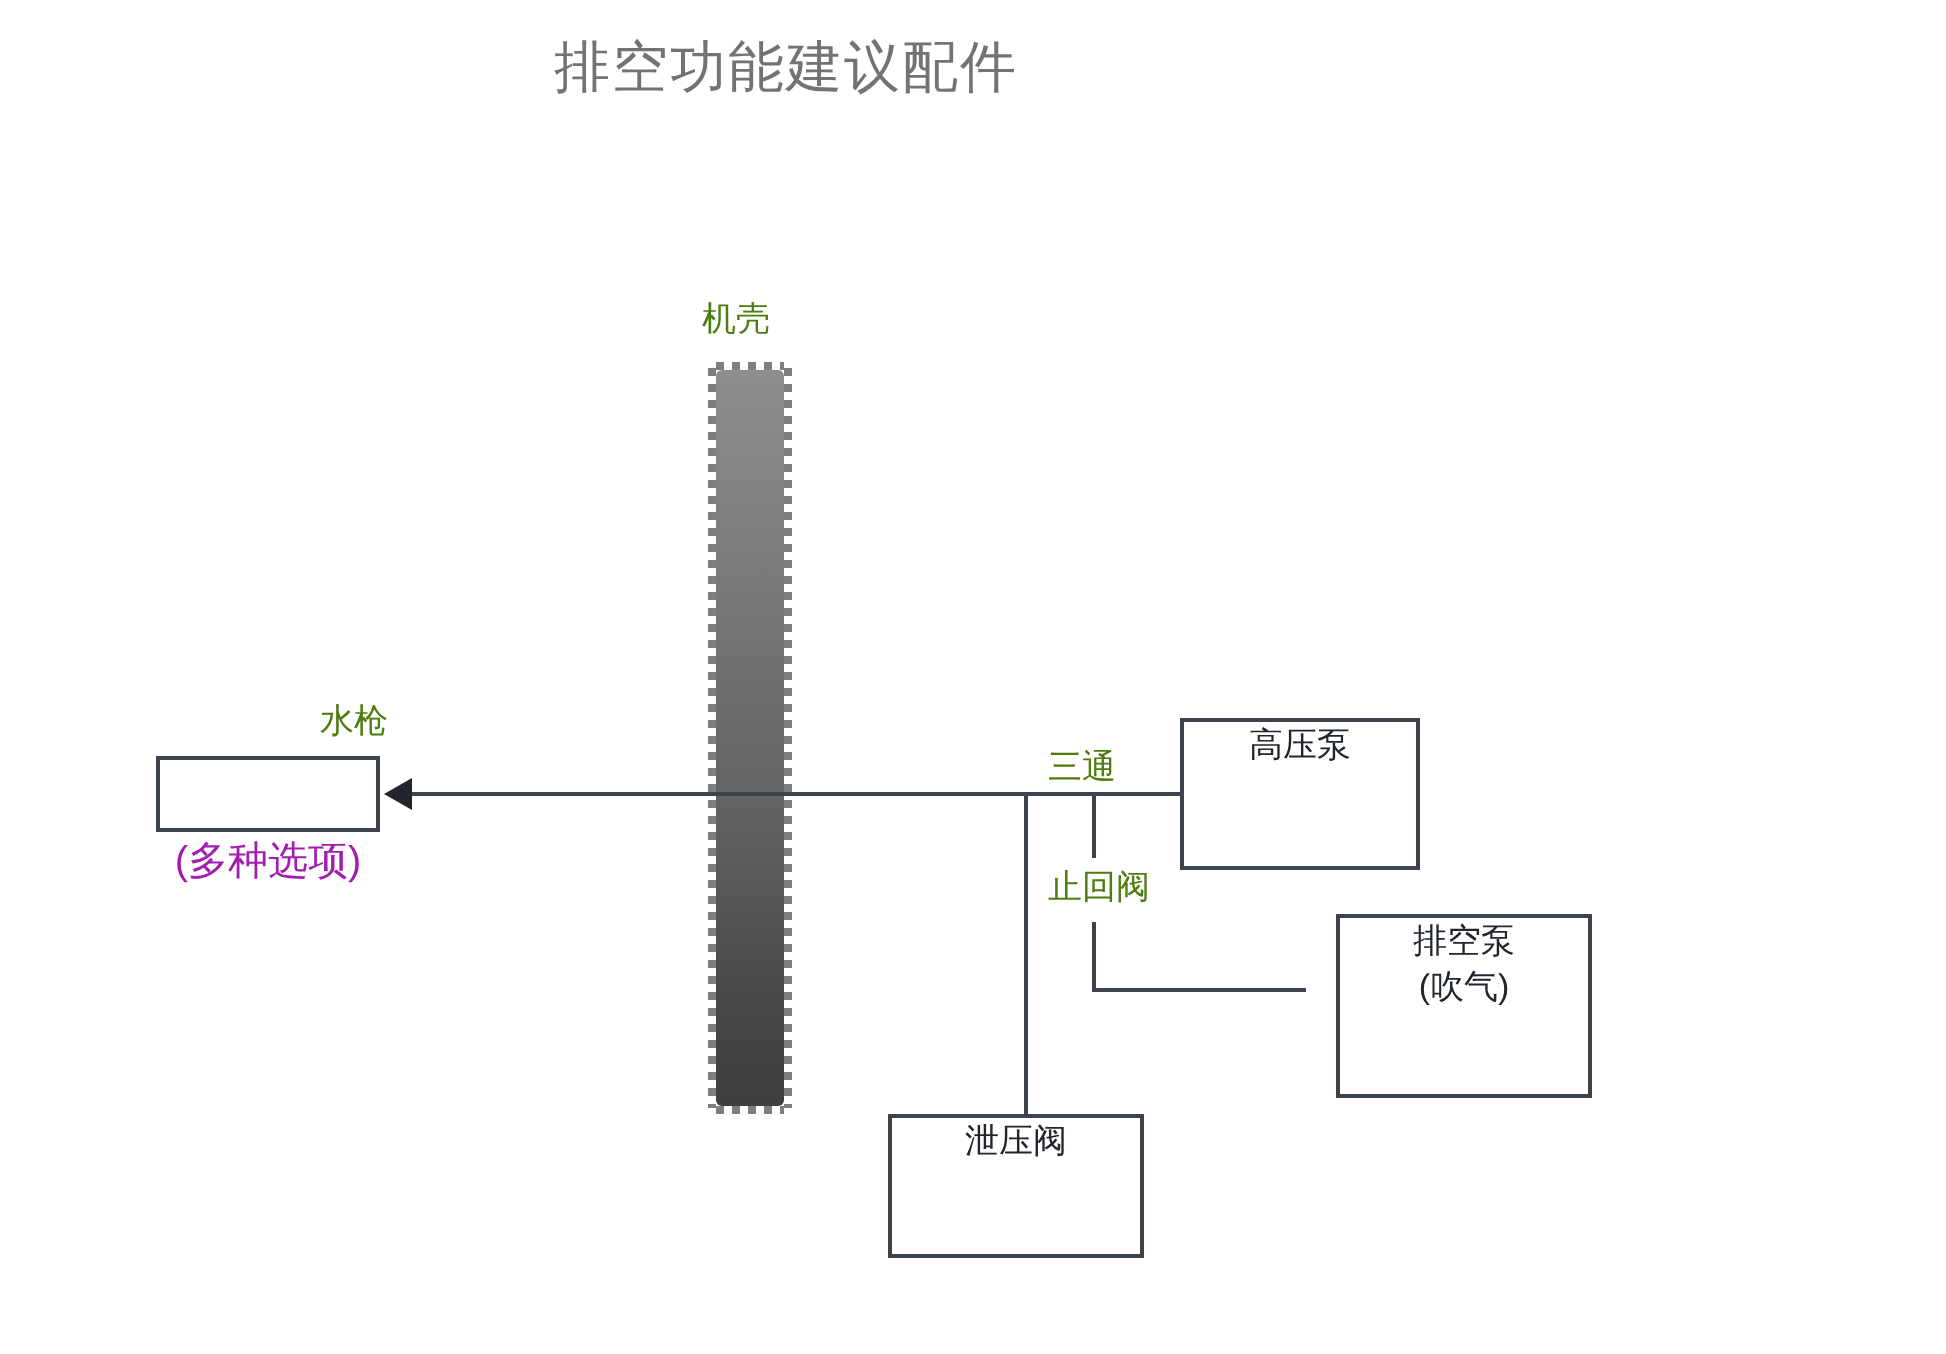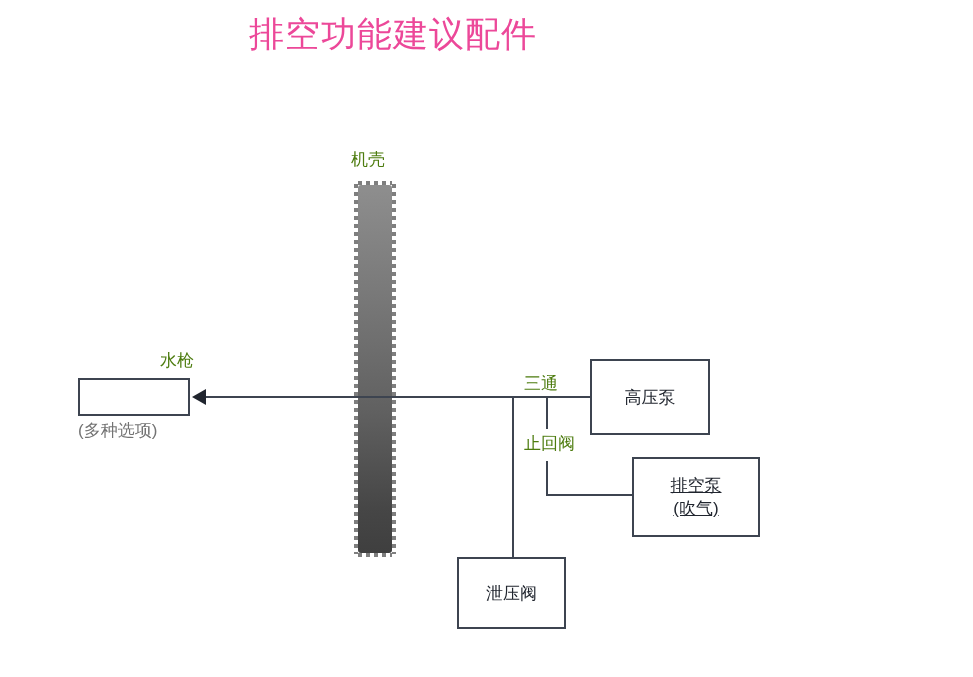--- a/index.html
+++ b/index.html
@@ -21,56 +21,55 @@
     width: 973px;
     height: 677px;
   }
   .page-title {
     position: absolute;
     left: 0;
     top: 14px;
     width: 786px;
     text-align: center;
     font-family: "Liberation Serif", "DejaVu Serif", serif;
-    font-size: 35px;
+    font-size: 28px;
     line-height: 42px;
     letter-spacing: 1px;
-    color: #ec4899;
+    color: #737373;
     white-space: nowrap;
   }
   .node-box {
     position: absolute;
     box-sizing: border-box;
     border: 2px solid #3d4450;
     background: #ffffff;
     display: flex;
-    align-items: center;
     justify-content: center;
     text-align: center;
     font-size: 17px;
     line-height: 23px;
     color: #20252e;
   }
   .node-box .box-label {
     white-space: pre-line;
   }
   .plain-label {
     position: absolute;
     font-size: 17px;
     line-height: 22px;
     color: #4d7c0f;
     white-space: nowrap;
   }
   .caption-label {
     position: absolute;
-    font-size: 17px;
+    font-size: 20px;
     line-height: 22px;
-    color: #737373;
+    color: #a21caf;
     white-space: nowrap;
-    text-align: left;
+    text-align: center;
   }
   .conn {
     position: absolute;
     background: #3d4450;
   }
   .conn-h { height: 2px; }
   .conn-v { width: 2px; }
   .arrow-head {
     position: absolute;
     width: 0; height: 0;
@@ -152,23 +151,23 @@
   <div class="node-box" style="left:78px; top:378px; width:112px; height:38px;">
     <span class="box-label"></span>
   </div>
 
   <div class="caption-label" style="left:78px; top:420px; width:112px;">(多种选项)</div>
 
   <div class="node-box" style="left:590px; top:359px; width:120px; height:76px;">
     <span class="box-label">高压泵</span>
   </div>
 
-  <div class="node-box" style="left:632px; top:457px; width:128px; height:80px;text-decoration:underline;">
+  <div class="node-box" style="left:668px; top:457px; width:128px; height:92px;">
     <span class="box-label">排空泵
 (吹气)</span>
   </div>
 
-  <div class="node-box" style="left:444px; top:557px; width:109px; height:72px;margin-left:13px;">
+  <div class="node-box" style="left:444px; top:557px; width:128px; height:72px;">
     <span class="box-label">泄压阀</span>
   </div>
 
 
 </div>
 
 </body></html>

